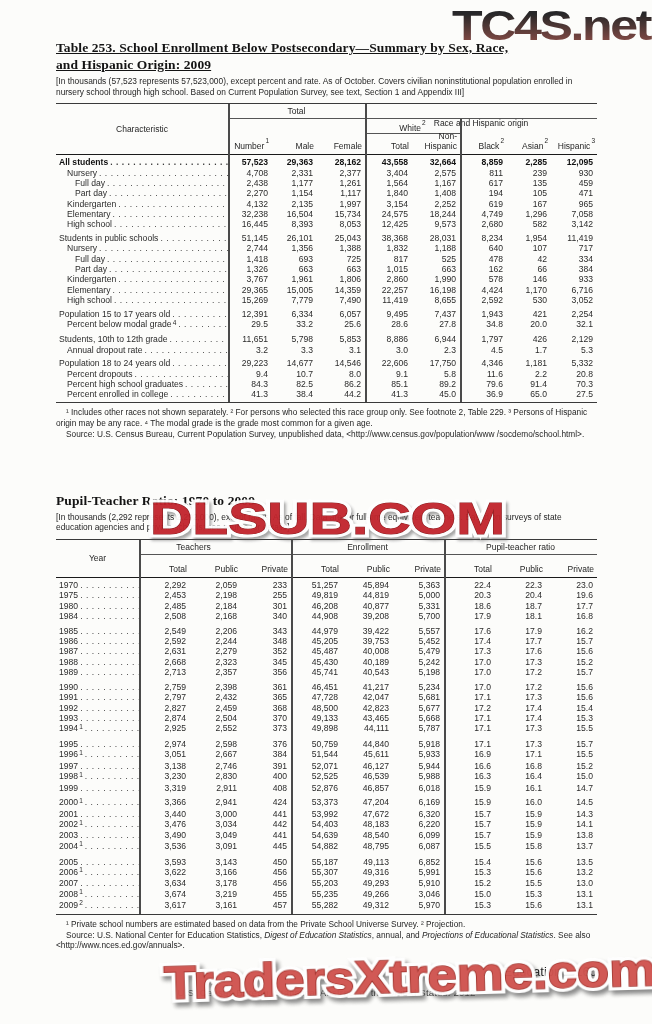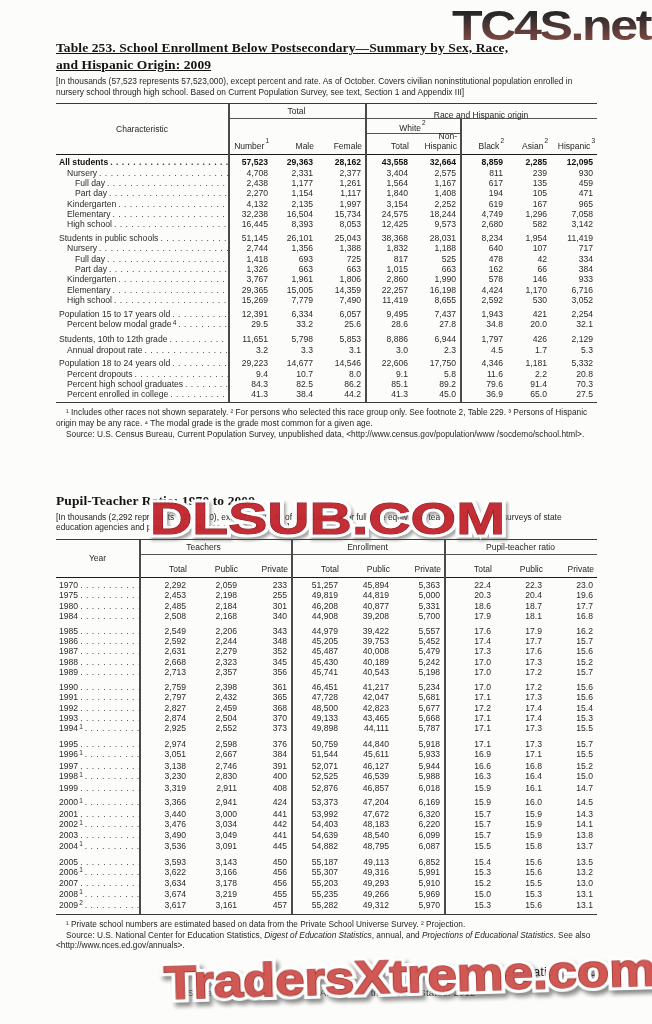--- a/index.html
+++ b/index.html
@@ -72,21 +72,21 @@
 
     <div class="twrap">
       <div class="vline" style="left:172px;top:0;bottom:0;"></div>
       <div class="vline" style="left:309px;top:0;bottom:0;"></div>
       <div class="vline" style="left:404px;top:15px;bottom:0;"></div>
 
       <div class="thead h253">
         <div class="hcell" style="left:0;top:20px;width:172px;">Characteristic</div>
         <div class="hcell" style="left:172px;top:2px;width:137px;">Total</div>
         <div class="hline" style="left:172px;top:14px;width:137px;"></div>
-        <div class="hcell" style="left:309px;top:6px;width:232px;">Race and Hispanic origin</div>
+        <div class="hcell" style="left:309px;top:14px;width:232px;">Race and Hispanic origin</div>
         <div class="hline" style="left:309px;top:14px;width:232px;"></div>
         <div class="hcell" style="left:309px;top:17px;width:95px;"><span>White</span><sup>2</sup></div>
         <div class="hline" style="left:309px;top:29px;width:95px;"></div>
 
         <div class="hcol" style="left:172px;width:44px;"><span>Number</span><sup>1</sup></div>
         <div class="hcol" style="left:216px;width:45px;">Male</div>
         <div class="hcol" style="left:261px;width:48px;">Female</div>
         <div class="hcol" style="left:309px;width:47px;">Total</div>
         <div class="hcol" style="left:356px;width:48px;">
           <div>Non-</div>
@@ -420,21 +420,21 @@
     </div>
     <div class="bracket-note">[In thousands (2,292 represents 2,292,000), except ratios. As of fall. Data are for full-time equivalent teachers. Based on surveys of state education agencies and private schools; see source for details]</div>
 
     <div class="twrap">
       <div class="vline" style="left:83px;top:0;bottom:0;"></div>
       <div class="vline" style="left:235px;top:0;bottom:0;"></div>
       <div class="vline" style="left:388px;top:0;bottom:0;"></div>
 
       <div class="thead h254">
         <div class="hcell" style="left:0;top:13px;width:83px;">Year</div>
-        <div class="hcell" style="left:83px;top:2px;width:129px;">Teachers</div>
+        <div class="hcell" style="left:73px;top:2px;width:129px;">Teachers</div>
         <div class="hline" style="left:83px;top:14px;width:152px;"></div>
         <div class="hcell" style="left:235px;top:2px;width:153px;">Enrollment</div>
         <div class="hline" style="left:235px;top:14px;width:153px;"></div>
         <div class="hcell" style="left:388px;top:2px;width:153px;">Pupil-teacher ratio</div>
         <div class="hline" style="left:388px;top:14px;width:153px;"></div>
 
         <div class="hcol" style="left:83px;width:51px;">Total</div>
         <div class="hcol" style="left:134px;width:51px;">Public</div>
         <div class="hcol" style="left:185px;width:50px;">Private</div>
         <div class="hcol" style="left:235px;width:51px;">Total</div>
@@ -862,21 +862,21 @@
             <div class="cell lbl">
               <span>2008</span>
               <sup>1</sup>
               <span class="dots"> . . . . . . . . . . . . . . . . . . . . . . . . . . . . . . . . . . . . . . . . . . . . . . . . . . . . . . . . . . . . . . . . . . . . . . . . . . . . . . . .</span>
             </div>
             <div class="cell num">3,674</div>
             <div class="cell num">3,219</div>
             <div class="cell num">455</div>
             <div class="cell num">55,235</div>
             <div class="cell num">49,266</div>
-            <div class="cell num">5,969</div>
+            <div class="cell num">3,046</div>
             <div class="cell num">15.0</div>
             <div class="cell num">15.3</div>
             <div class="cell num">13.1</div>
           </div>
           <div class="trow">
             <div class="cell lbl">
               <span>2009</span>
               <sup>2</sup>
               <span class="dots"> . . . . . . . . . . . . . . . . . . . . . . . . . . . . . . . . . . . . . . . . . . . . . . . . . . . . . . . . . . . . . . . . . . . . . . . . . . . . . . . .</span>
             </div>

